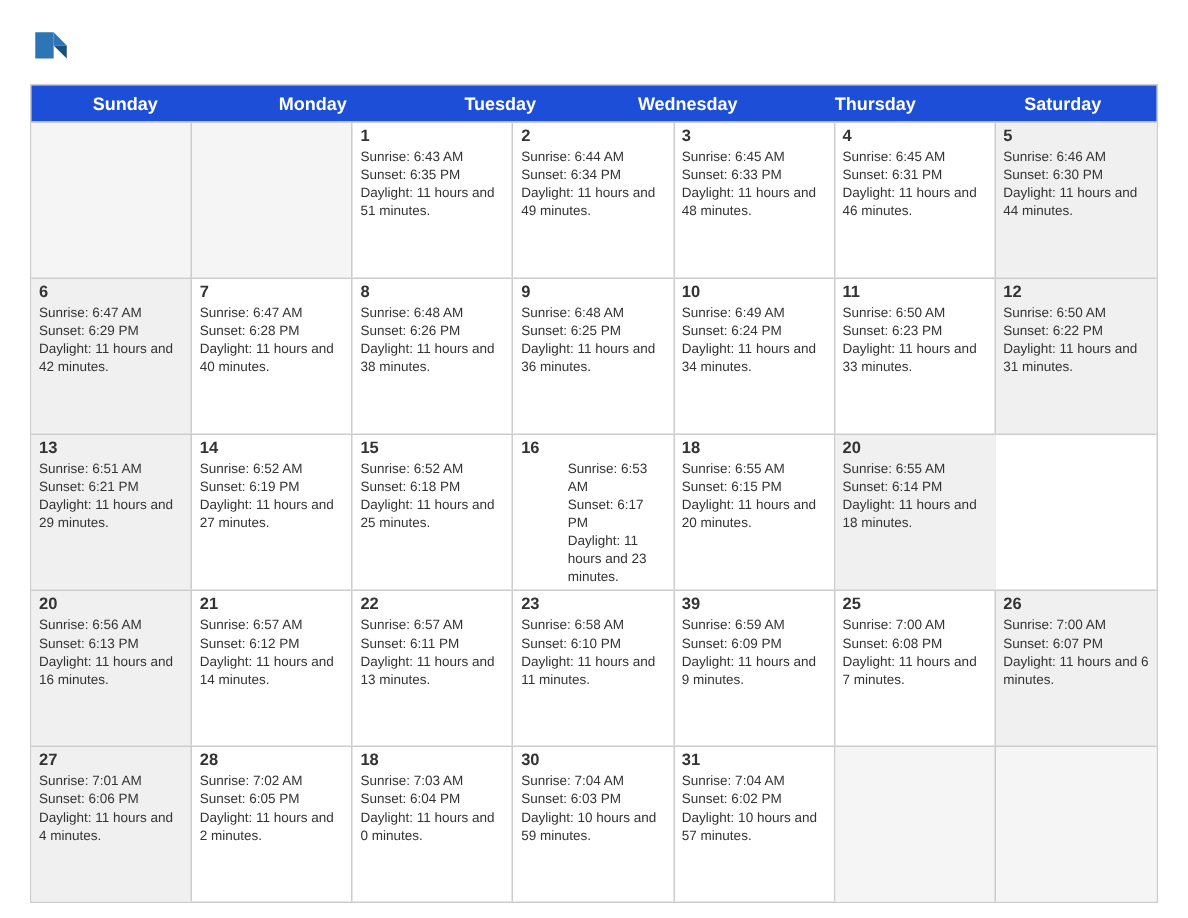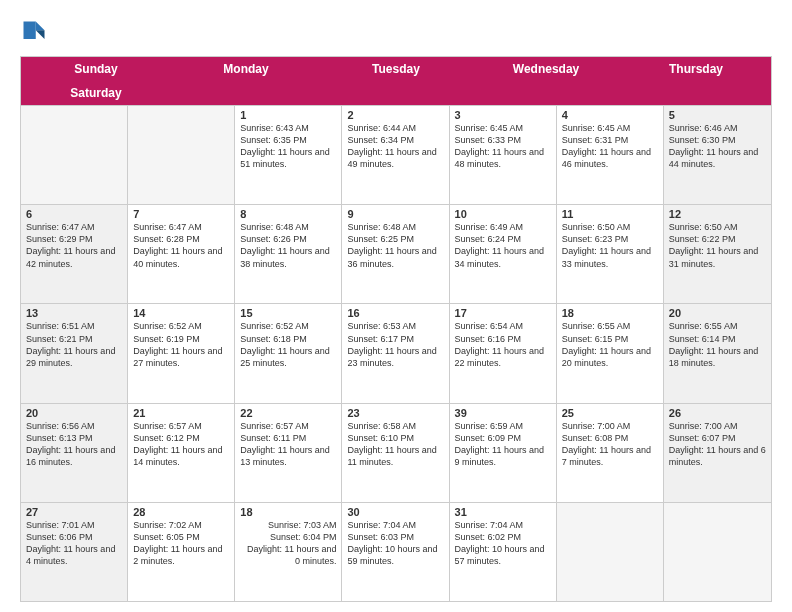--- a/index.html
+++ b/index.html
@@ -54,22 +54,22 @@
       margin-top: 2px;
     }
     .calendar {
       flex: 1;
       display: flex;
       flex-direction: column;
       border: 1px solid #ccc;
     }
     .cal-header {
       display: grid;
-      grid-template-columns: repeat(5, 1fr);
-      background: #be185d;
+      grid-template-columns: repeat(6, 1fr);
+      background: #1d4ed8;
     }
     .cal-header-cell {
       color: #fff;
       font-size: 12px;
       font-weight: bold;
       text-align: center;
       padding: 5px 2px;
     }
     .cal-body {
       flex: 1;
@@ -229,29 +229,23 @@
 Daylight: 11 hours and 27 minutes.</div>
           </div>
           <div class="cal-cell">
             <div class="day-num">15</div>
             <div class="cell-info" style="white-space: pre-line;">Sunrise: 6:52 AM
 Sunset: 6:18 PM
 Daylight: 11 hours and 25 minutes.</div>
           </div>
           <div class="cal-cell">
             <div class="day-num">16</div>
-            <div class="cell-info" style="white-space: pre-line;">Sunrise: 6:53 AM
+            <div class="cell-info" style="white-space: pre-line; margin-left: 31px;">Sunrise: 6:53 AM
 Sunset: 6:17 PM
 Daylight: 11 hours and 23 minutes.</div>
-          </div>
-          <div class="cal-cell">
-            <div class="day-num">17</div>
-            <div class="cell-info" style="white-space: pre-line;">Sunrise: 6:54 AM
-Sunset: 6:16 PM
-Daylight: 11 hours and 22 minutes.</div>
           </div>
           <div class="cal-cell">
             <div class="day-num">18</div>
             <div class="cell-info" style="white-space: pre-line;">Sunrise: 6:55 AM
 Sunset: 6:15 PM
 Daylight: 11 hours and 20 minutes.</div>
           </div>
           <div class="cal-cell shaded">
             <div class="day-num">20</div>
             <div class="cell-info" style="white-space: pre-line;">Sunrise: 6:55 AM
@@ -311,21 +305,21 @@
 Daylight: 11 hours and 4 minutes.</div>
           </div>
           <div class="cal-cell">
             <div class="day-num">28</div>
             <div class="cell-info" style="white-space: pre-line;">Sunrise: 7:02 AM
 Sunset: 6:05 PM
 Daylight: 11 hours and 2 minutes.</div>
           </div>
           <div class="cal-cell">
             <div class="day-num">18</div>
-            <div class="cell-info" style="white-space: pre-line; text-align: right;">Sunrise: 7:03 AM
+            <div class="cell-info" style="white-space: pre-line;">Sunrise: 7:03 AM
 Sunset: 6:04 PM
 Daylight: 11 hours and 0 minutes.</div>
           </div>
           <div class="cal-cell">
             <div class="day-num">30</div>
             <div class="cell-info" style="white-space: pre-line;">Sunrise: 7:04 AM
 Sunset: 6:03 PM
 Daylight: 10 hours and 59 minutes.</div>
           </div>
           <div class="cal-cell">

